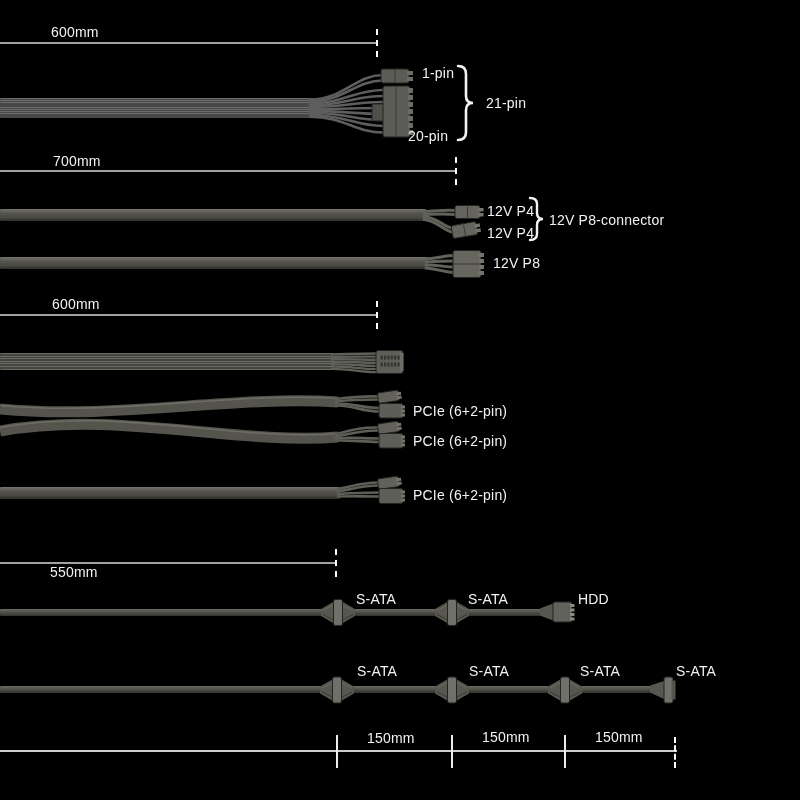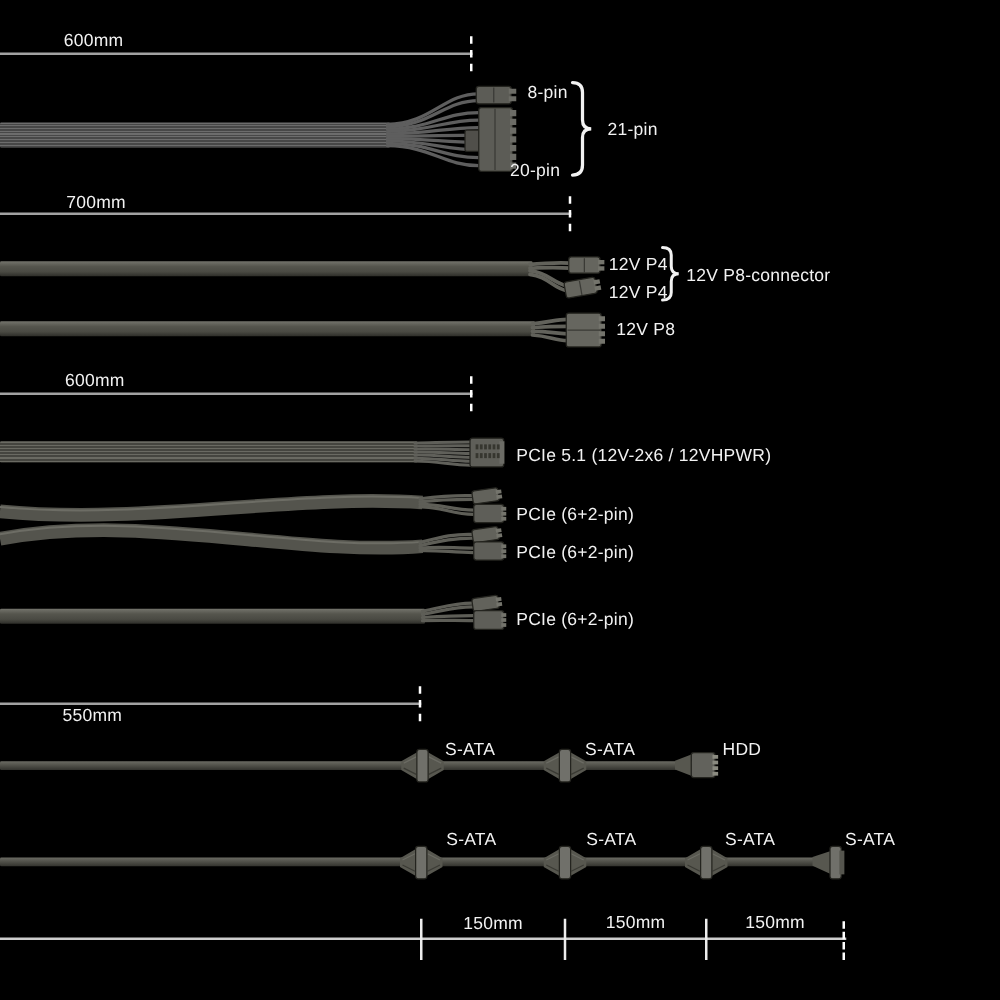--- a/index.html
+++ b/index.html
@@ -1,20 +1,20 @@
 <!DOCTYPE html>
 <html><head>
 <meta charset="utf-8">
 <style>
   html,body{margin:0;padding:0;background:#000;}
   #stage{position:relative;width:800px;height:800px;background:#000;overflow:hidden;
          font-family:"Liberation Sans",sans-serif;}
   .lbl{position:absolute;font-size:14px;line-height:16px;color:#f2f2f2;white-space:nowrap;
        letter-spacing:.2px;}
-  .lblc{text-align:center;}
+  .lblc{text-align:left;padding-left:30px;}
   .mline{position:absolute;height:2px;background:#a2a2a2;}
   .mline.bright{background:#cdcdcd;}
   .tickd{position:absolute;width:0;border-left:2px dashed #ffffff;}
   .ticks{position:absolute;width:2px;background:#ececec;}
   .ribbon{position:absolute;background:repeating-linear-gradient(180deg,#6c6c6c 0 .9px,#474747 .9px 2.2px);border-radius:1px;}
   .ribbon2{position:absolute;background:repeating-linear-gradient(180deg,#6a6a62 0 1px,#45453f 1px 2.6px);border-radius:1px;}
   .flat{position:absolute;background:linear-gradient(180deg,#74746c 0,#55554d 35%,#4a4a43 70%,#2e2e29 100%);border-radius:1px;}
   .sflat{position:absolute;background:linear-gradient(180deg,#6b6b63 0,#4f4f48 50%,#33332e 100%);border-radius:1px;}
   svg{position:absolute;left:0;top:0;}
 </style>
@@ -235,30 +235,29 @@
     <use href="#sataConn" x="337" y="690"></use>
     <use href="#sataConn" x="452" y="690"></use>
     <use href="#sataConn" x="565" y="690"></use>
     <g>
       <polygon points="650,685.5 664,681 664,699 650,692.5" fill="#57574f"></polygon>
       <rect x="664" y="677" width="9" height="26" rx="2" fill="#70706a" stroke="#24241f"></rect>
       <rect x="671.5" y="680.5" width="4" height="19" fill="#55554e"></rect>
     </g>
   </svg>
 
-  <div class="lbl" style="left:422px;top:65px">8-pin</div>
+  <div class="lbl" style="left:422px;top:65px">1-pin</div>
   <div class="lbl" style="left:486px;top:95px">21-pin</div>
   <div class="lbl" style="left:408px;top:128px">20-pin</div>
 
   <div class="lbl" style="left:487px;top:203px">12V P4</div>
   <div class="lbl" style="left:487px;top:225px">12V P4</div>
   <div class="lbl" style="left:549px;top:212px">12V P8-connector</div>
   <div class="lbl" style="left:493px;top:255px">12V P8</div>
 
-  <div class="lbl" style="left:413px;top:356px">PCIe 5.1 (12V-2x6 / 12VHPWR)</div>
   <div class="lbl" style="left:413px;top:403px">PCIe (6+2-pin)</div>
   <div class="lbl" style="left:413px;top:433px">PCIe (6+2-pin)</div>
   <div class="lbl" style="left:413px;top:487px">PCIe (6+2-pin)</div>
 
   <div class="lbl" style="left:356px;top:591px">S-ATA</div>
   <div class="lbl" style="left:468px;top:591px">S-ATA</div>
   <div class="lbl" style="left:578px;top:591px">HDD</div>
 
   <div class="lbl" style="left:357px;top:663px">S-ATA</div>
   <div class="lbl" style="left:469px;top:663px">S-ATA</div>

